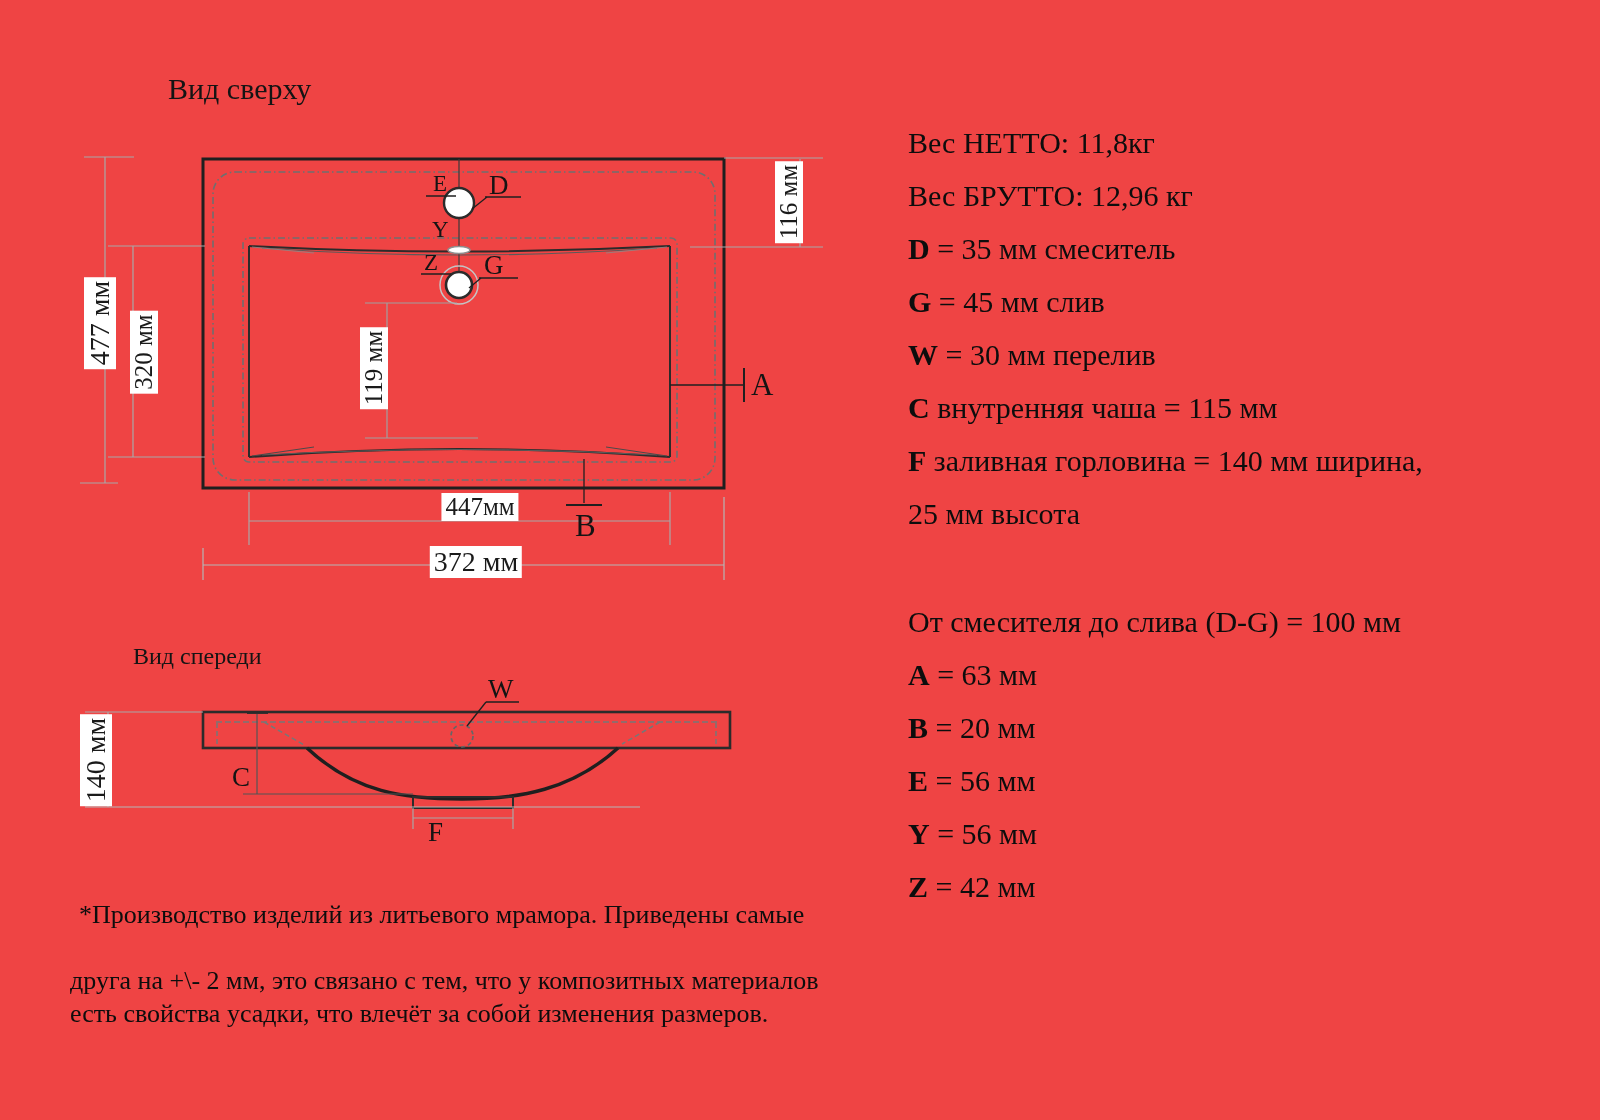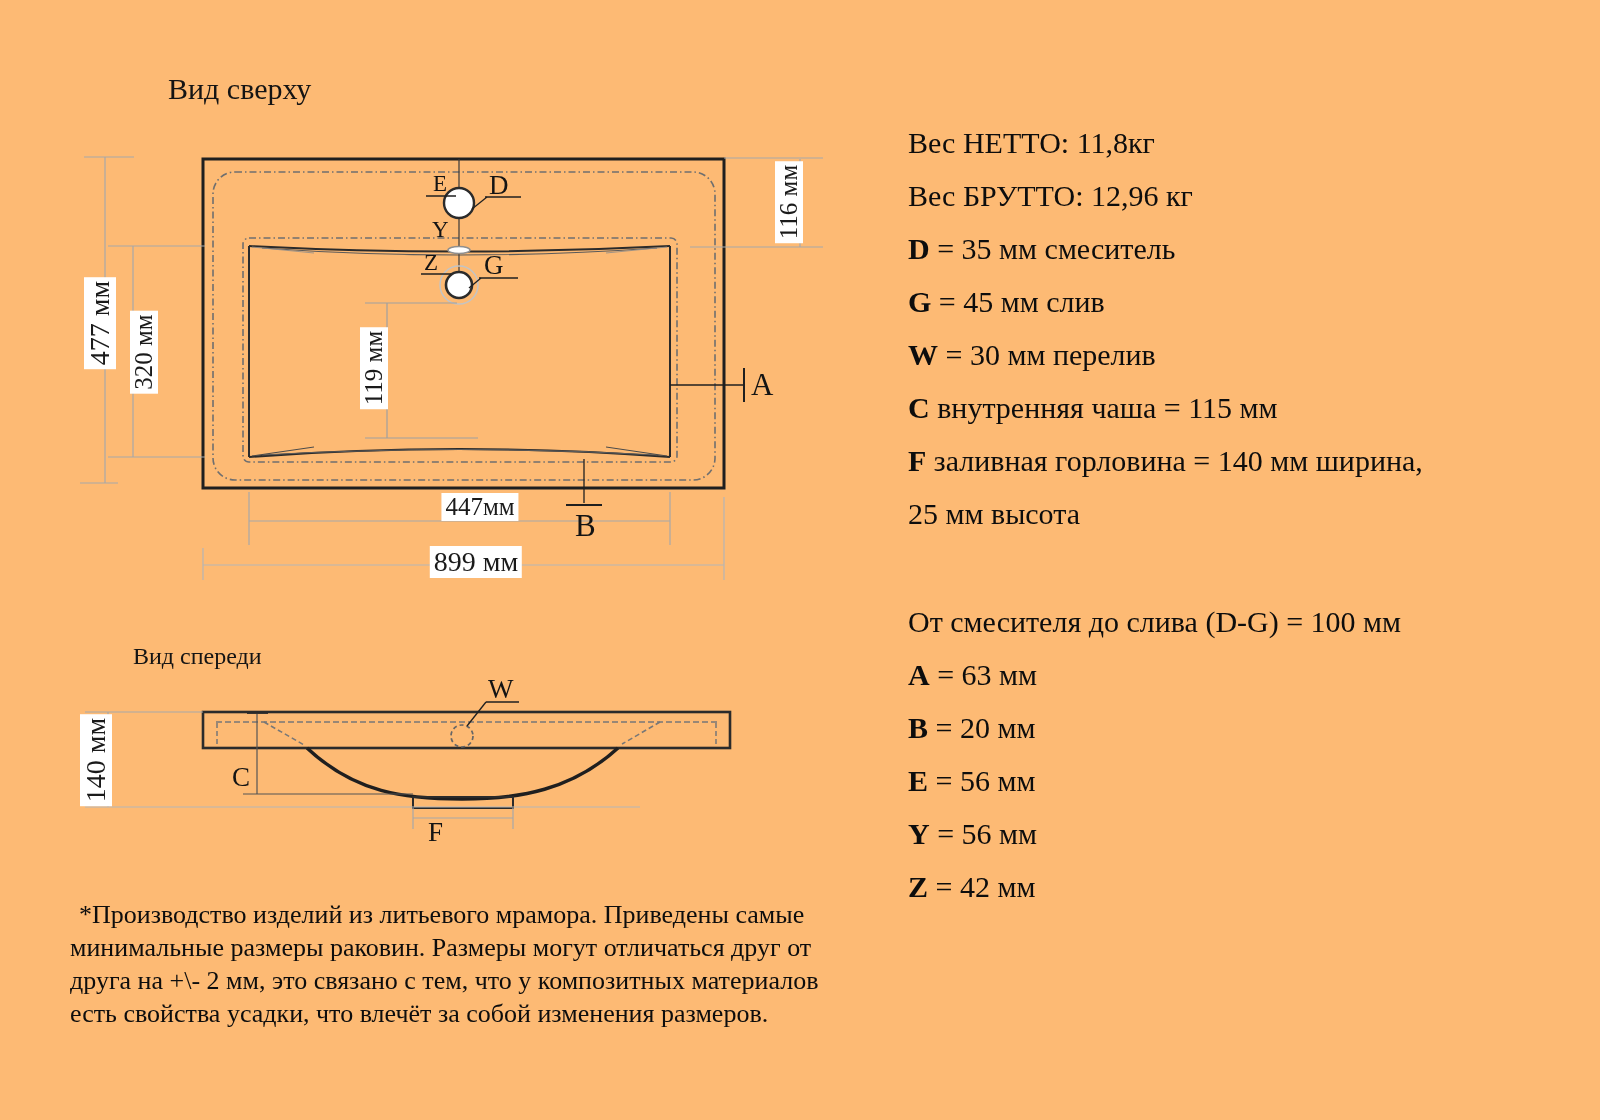--- a/index.html
+++ b/index.html
@@ -1,17 +1,17 @@
 <!DOCTYPE html>
 <html><head>
 <meta charset="utf-8">
 <style>
   html,body{margin:0;padding:0;background:#ffffff;}
   #stage{
-    position:relative;width:1600px;height:1120px;background:#fdba74;overflow:hidden;
+    position:relative;width:1600px;height:1120px;background:#ef4444;overflow:hidden;
     font-family:"Liberation Serif","DejaVu Serif",serif;color:#111;
   }
   #linework{position:absolute;left:0;top:0;}
   .abs{position:absolute;white-space:nowrap;}
   .view-title{font-size:30px;color:#141414;}
   .view-title.small{font-size:24px;}
   .hole-label{font-size:23px;color:#141414;}
   .hole-label.big{font-size:27px;}
   .section-label{font-size:31px;color:#141414;}
   .dim-label{font-size:25px;color:#1a1a1a;background:#fff;padding:0 4px;}
@@ -137,21 +137,21 @@
   <div class="abs hole-label big" style="left:484px;top:250px;">G</div>
 
   <div class="abs section-label" style="left:751px;top:367px;">A</div>
   <div class="abs section-label" style="left:575px;top:508px;">B</div>
 
   <div class="abs dim-label rot big" style="left:100px;top:323px;">477 мм</div>
   <div class="abs dim-label rot" style="left:144px;top:352px;">320 мм</div>
   <div class="abs dim-label rot" style="left:374px;top:368px;">119 мм</div>
   <div class="abs dim-label rot" style="left:789px;top:202px;">116 мм</div>
   <div class="abs dim-label h" style="left:480px;top:507px;">447мм</div>
-  <div class="abs dim-label h big" style="left:476px;top:562px;">899 мм</div>
+  <div class="abs dim-label h big" style="left:476px;top:562px;">372 мм</div>
 
   <div class="abs hole-label big" style="left:488px;top:674px;">W</div>
   <div class="abs hole-label big" style="left:232px;top:762px;">C</div>
   <div class="abs hole-label big" style="left:428px;top:817px;">F</div>
   <div class="abs dim-label rot big" style="left:96px;top:760px;">140 мм</div>
 
   <div class="spec-line" style="top:104px;"><b></b><span>Вес НЕТТО: 11,8кг</span></div>
   <div class="spec-line" style="top:157px;"><b></b><span>Вес БРУТТО: 12,96 кг</span></div>
   <div class="spec-line" style="top:210px;"><b>D</b><span> = 35 мм смеситель</span></div>
   <div class="spec-line" style="top:263px;"><b>G</b><span> = 45 мм слив</span></div>
@@ -160,17 +160,16 @@
   <div class="spec-line" style="top:422px;"><b>F</b><span> заливная горловина = 140 мм ширина,</span></div>
   <div class="spec-line" style="top:475px;"><b></b><span>25 мм высота</span></div>
   <div class="spec-line" style="top:583px;"><b></b><span>От смесителя до слива (D-G) = 100 мм</span></div>
   <div class="spec-line" style="top:636px;"><b>A</b><span> = 63 мм</span></div>
   <div class="spec-line" style="top:689px;"><b>B</b><span> = 20 мм</span></div>
   <div class="spec-line" style="top:742px;"><b>E</b><span> = 56 мм</span></div>
   <div class="spec-line" style="top:795px;"><b>Y</b><span> = 56 мм</span></div>
   <div class="spec-line" style="top:848px;"><b>Z</b><span> = 42 мм</span></div>
 
   <div class="footnote-line" style="top:898px;margin-left:9px;">*Производство изделий из литьевого мрамора. Приведены самые</div>
-  <div class="footnote-line" style="top:931px;">минимальные размеры раковин. Размеры могут отличаться друг от</div>
   <div class="footnote-line" style="top:964px;">друга на +\- 2 мм, это связано с тем, что у композитных материалов</div>
   <div class="footnote-line" style="top:997px;">есть свойства усадки, что влечёт за собой изменения размеров.</div>
 
 </div>
 
 </body></html>

